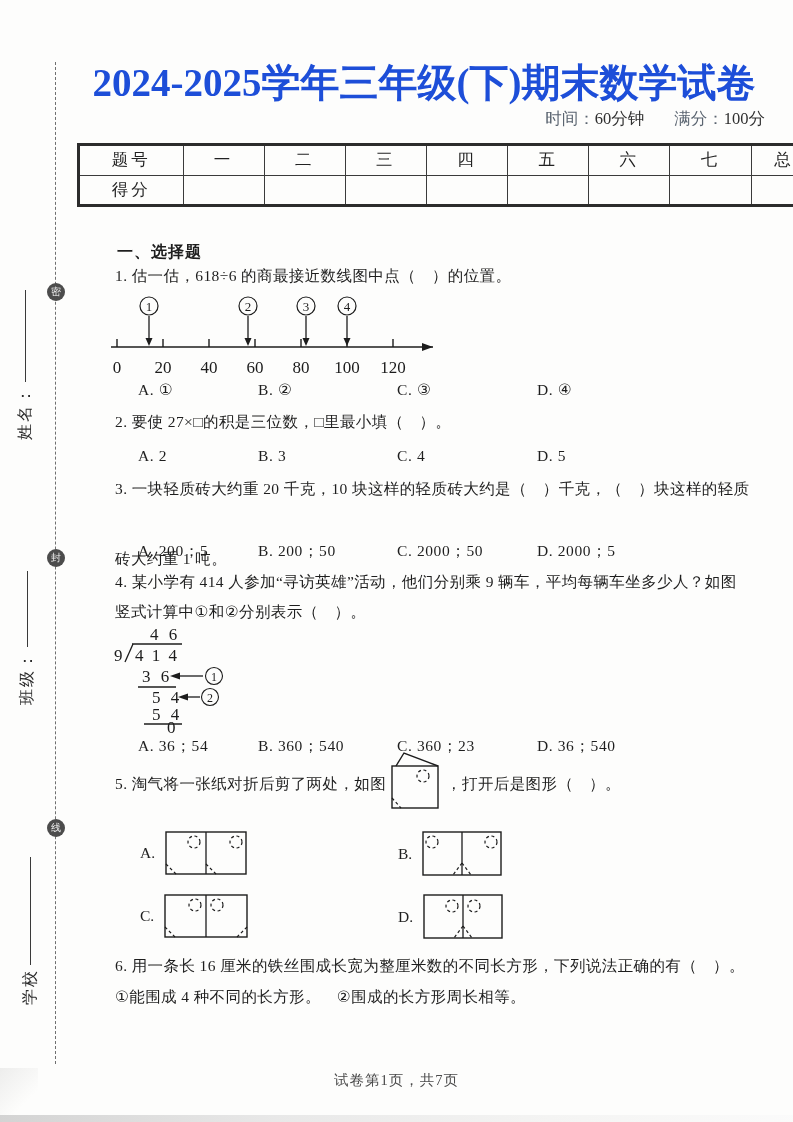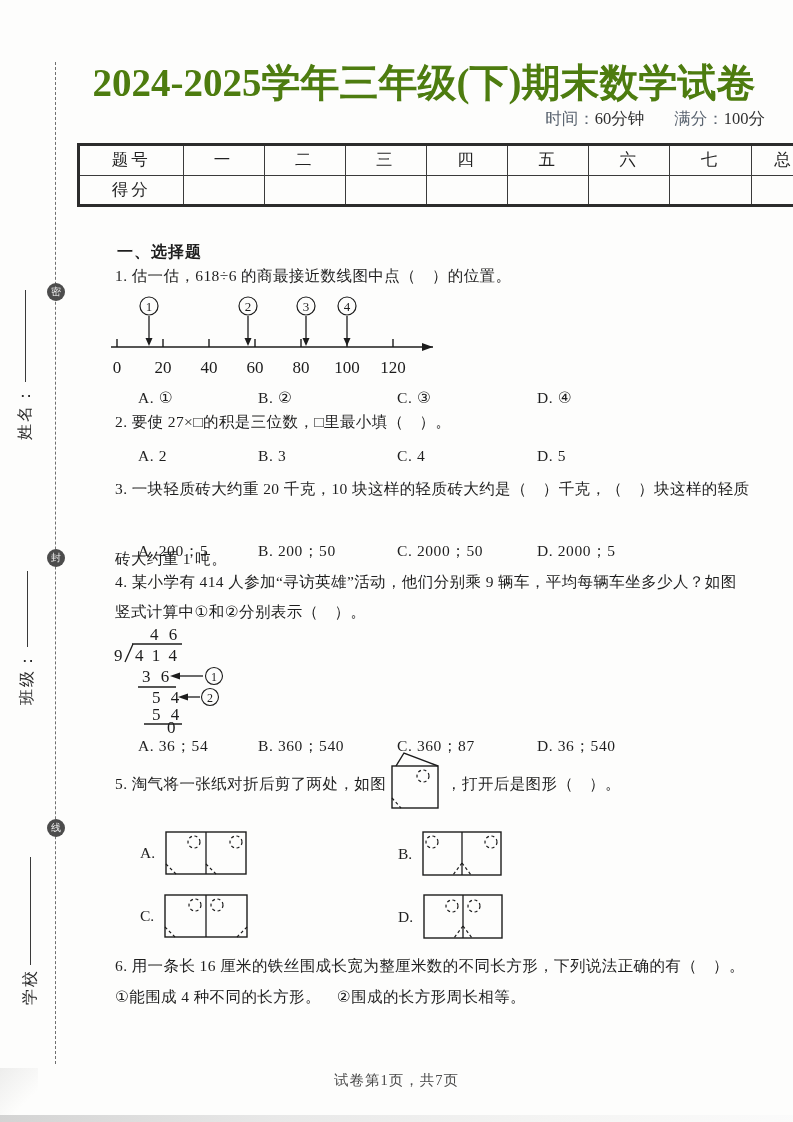--- a/index.html
+++ b/index.html
@@ -16,21 +16,21 @@
   .seal-badge { position:absolute; left:47px; width:18px; height:18px; border-radius:50%;
     background:#4c4c4c; color:#f3f3f3; font-size:10px; line-height:18px; text-align:center;
     font-family:"DejaVu Sans",sans-serif; }
   .blank-field { position:absolute; display:flex; align-items:center; gap:4px;
     font-size:16px; letter-spacing:2px; color:#2a2a2a;
     transform:rotate(-90deg); transform-origin:center center; white-space:nowrap; }
   .blank-field .rule { display:inline-block; height:0; border-bottom:1.3px solid #3a3a3a; }
 
   
   .title { position:absolute; top:56px; left:88px; width:672px; text-align:center;
-    font-size:39px; font-weight:bold; letter-spacing:0px; color:#4d7c0f; white-space:nowrap; }
+    font-size:39px; font-weight:bold; letter-spacing:0px; color:#1d4ed8; white-space:nowrap; }
   .meta { position:absolute; top:108px; right:28px; font-size:16.5px; color:#2f2f2f; }
   .meta .lbl { color:#5a6470;font-family:Liberation Serif, serif; }
   .meta .gap { display:inline-block; width:26px; }
 
   
   table.score { position:absolute; top:144px; left:78px; width:760px;
     border-collapse:collapse; table-layout:fixed; }
   table.score td { border:1px solid #3b3b3b; height:30px; text-align:center;
     font-size:16.5px; letter-spacing:3px; color:#222; }
   table.score { border:2px solid #2c2c2c; outline:1px solid #2c2c2c; }
@@ -154,21 +154,21 @@
     </g>
     <g>
       <circle cx="244" cy="13" r="9" fill="none" stroke="#1c1c1c" stroke-width="1.2"></circle>
       <text x="244" y="18" font-size="13" text-anchor="middle">4</text>
       <line x1="244" y1="23" x2="244" y2="47" stroke="#1c1c1c" stroke-width="1.3"></line>
       <polygon points="240.5,45 247.5,45 244,53" fill="#1c1c1c"></polygon>
     </g>
   </g>
 </svg>
 
-<div class="opts" style="top:381px;margin-top:8px;">
+<div class="opts" style="top:381px;">
   <span>A. ①</span>
   <span>B. ②</span>
   <span>C. ③</span>
   <span>D. ④</span>
 </div>
 
 <div class="qtext" style="top:412px;text-align:center;">2. 要使 27×□的积是三位数，□里最小填（　）。</div>
 <div class="opts" style="top:447px;">
   <span>A. 2</span>
   <span>B. 3</span>
@@ -206,21 +206,21 @@
   <circle cx="104" cy="73" r="8.5" fill="none" stroke="#1c1c1c" stroke-width="1.1"></circle>
   <text x="104" y="77.5" font-size="12" text-anchor="middle">2</text>
   <text x="46" y="96" font-size="17" letter-spacing="3">5 4</text>
   <line x1="38" y1="100" x2="76" y2="100" stroke="#1c1c1c" stroke-width="1.3"></line>
   <text x="61" y="109" font-size="17">0</text>
 </svg>
 
 <div class="opts" style="top:736px;">
   <span>A. 36；54</span>
   <span>B. 360；540</span>
-  <span>C. 360；87</span>
+  <span>C. 360；23</span>
   <span>D. 36；540</span>
 </div>
 
 <div class="q5row">
   <span>5. 淘气将一张纸对折后剪了两处，如图</span>
   <svg width="52" height="64" viewBox="0 0 52 64" style="margin:0 4px;">
     <rect x="2" y="14" width="46" height="42" fill="none" stroke="#1c1c1c" stroke-width="1.4"></rect>
     <polyline points="6,14 14,1 48,14" fill="none" stroke="#1c1c1c" stroke-width="1.4"></polyline>
     <circle cx="33" cy="24" r="6" fill="none" stroke="#1c1c1c" stroke-width="1.2" stroke-dasharray="3,2.6"></circle>
     <line x1="2" y1="46" x2="11" y2="56" stroke="#1c1c1c" stroke-width="1.2" stroke-dasharray="3,2.6"></line>

